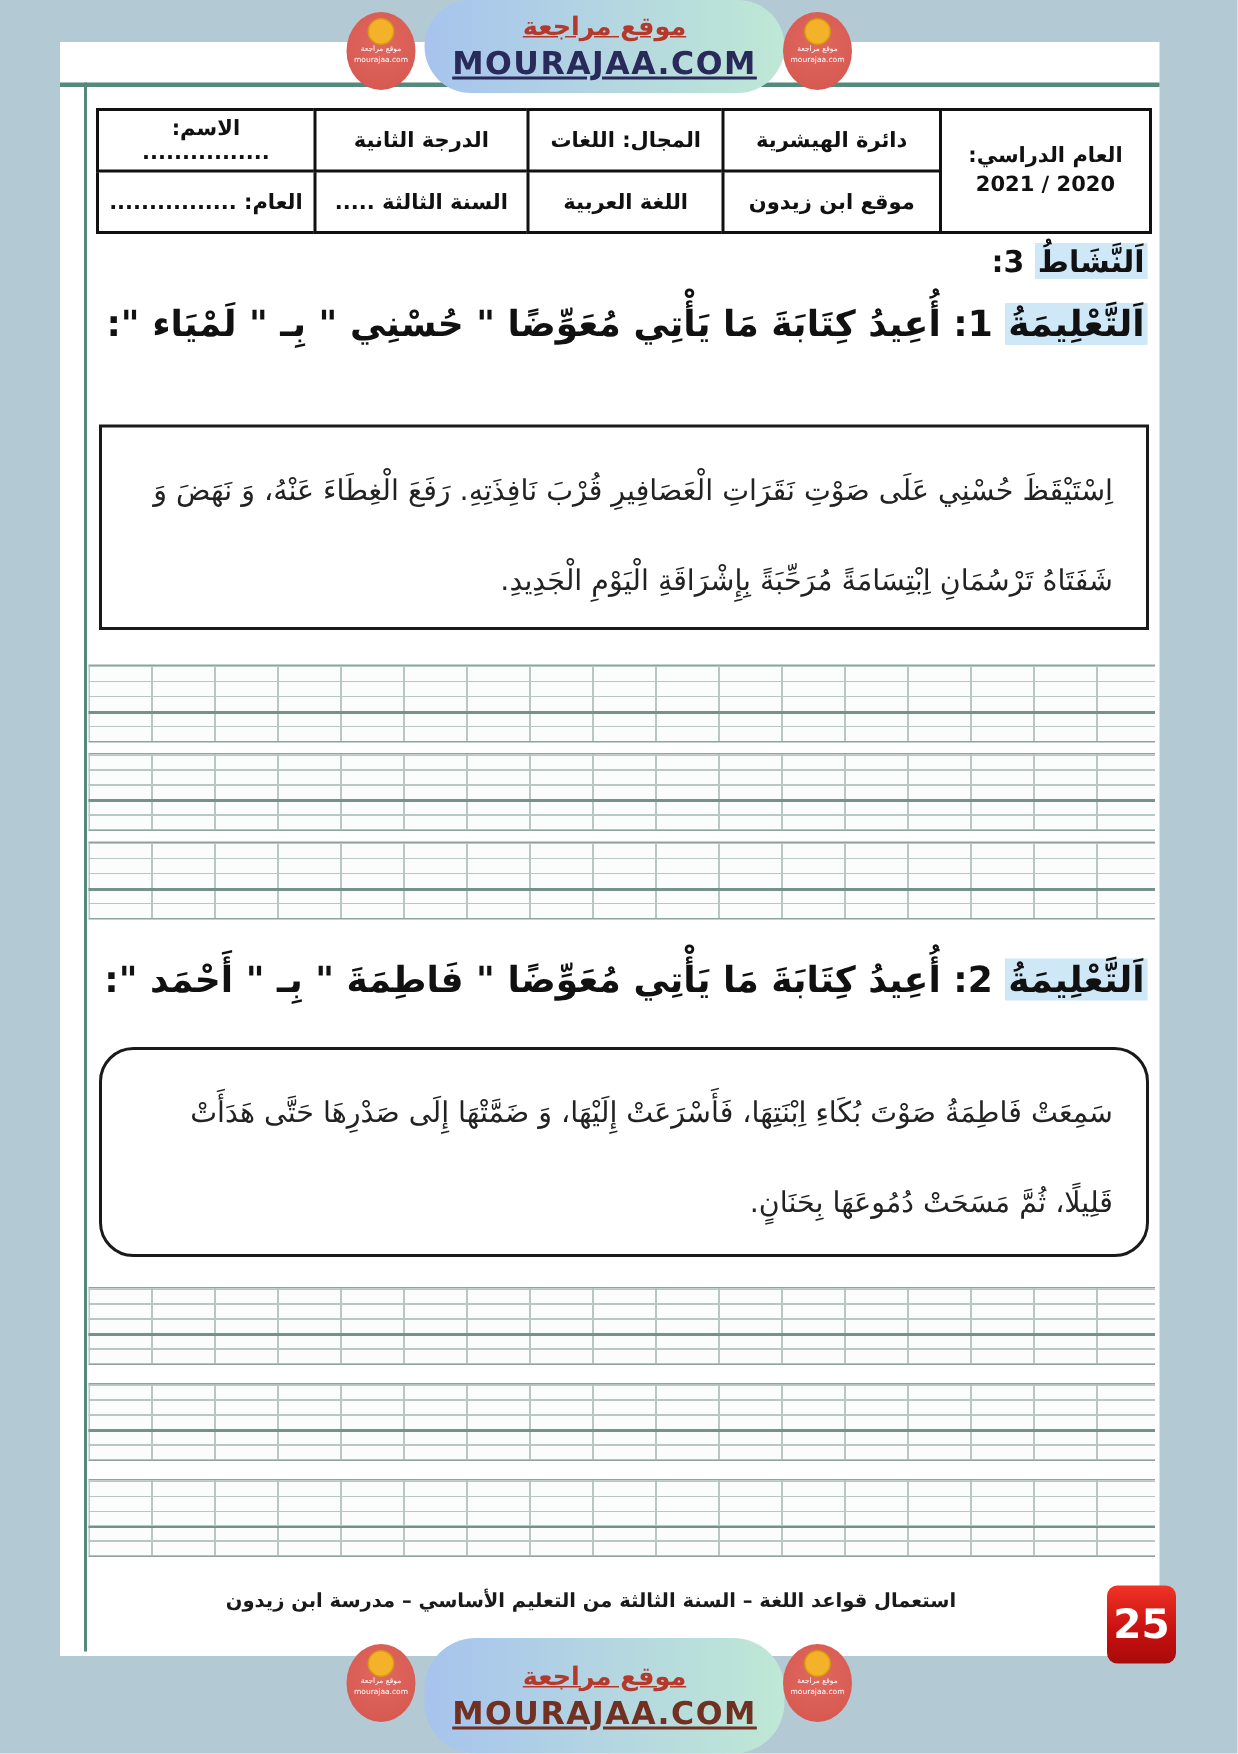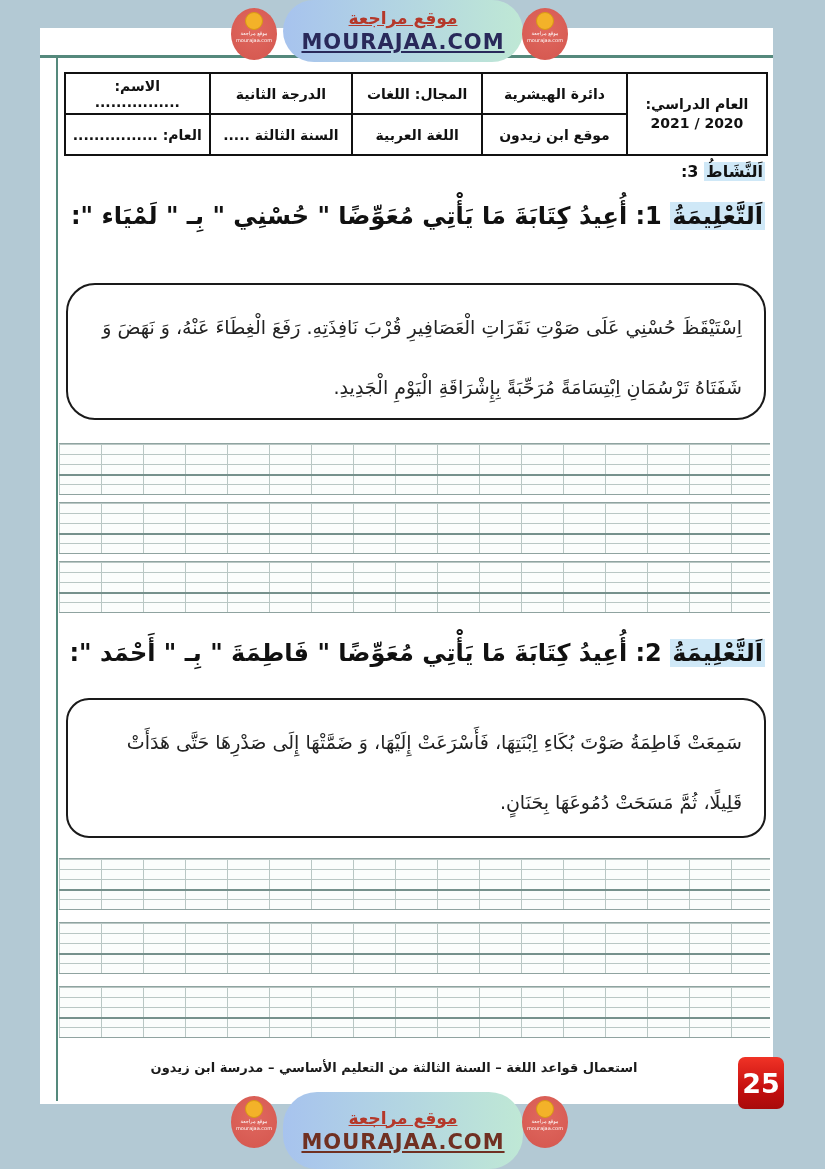--- a/index.html
+++ b/index.html
@@ -62,39 +62,39 @@
   .header-table td{
     border:2px solid #111;text-align:center;vertical-align:middle;
     padding:1px 4px;height:37px;
   }
   .year-cell div{line-height:19px;}
   .year-num{direction:ltr;}
 
   
   .activity-title{
     position:absolute;right:60px;top:162px;
-    font-size:16px;font-weight:bold;color:#111;
+    font-size:20px;font-weight:bold;color:#111;
   }
   .hl{background:#cfe8f7;padding:0 2px;}
   .instruction{
     position:absolute;right:60px;top:202px;width:700px;
     font-size:24px;font-weight:bold;color:#111;text-align:right;
   }
   .instruction-2{top:639px;}
 
   
   .passage-box{
     position:absolute;left:66px;width:700px;
     border:2px solid #1a1a1a;background:#fff;
     box-sizing:border-box;
     font-size:19px;color:#222;text-align:right;
     padding:12px 22px 10px 22px;
     line-height:60px;
   }
-  .passage-1{top:283px;height:137px;border-radius:29px;}
+  .passage-1{top:283px;height:137px;}
   .passage-2{top:698px;height:140px;border-radius:23px;}
 
   
   .ruled-block{
     position:absolute;left:59px;width:711px;height:50px;
     background-color:#fbfdfc;
     background-image:
       linear-gradient(to bottom, transparent 0,transparent 30px,#76918c 30px,#76918c 32px,transparent 32px),
       repeating-linear-gradient(to bottom, #b9c7c4 0,#b9c7c4 1px,transparent 1px,transparent 10px),
       repeating-linear-gradient(to right, #b9c7c4 0,#b9c7c4 1px,transparent 1px,transparent 42px);

